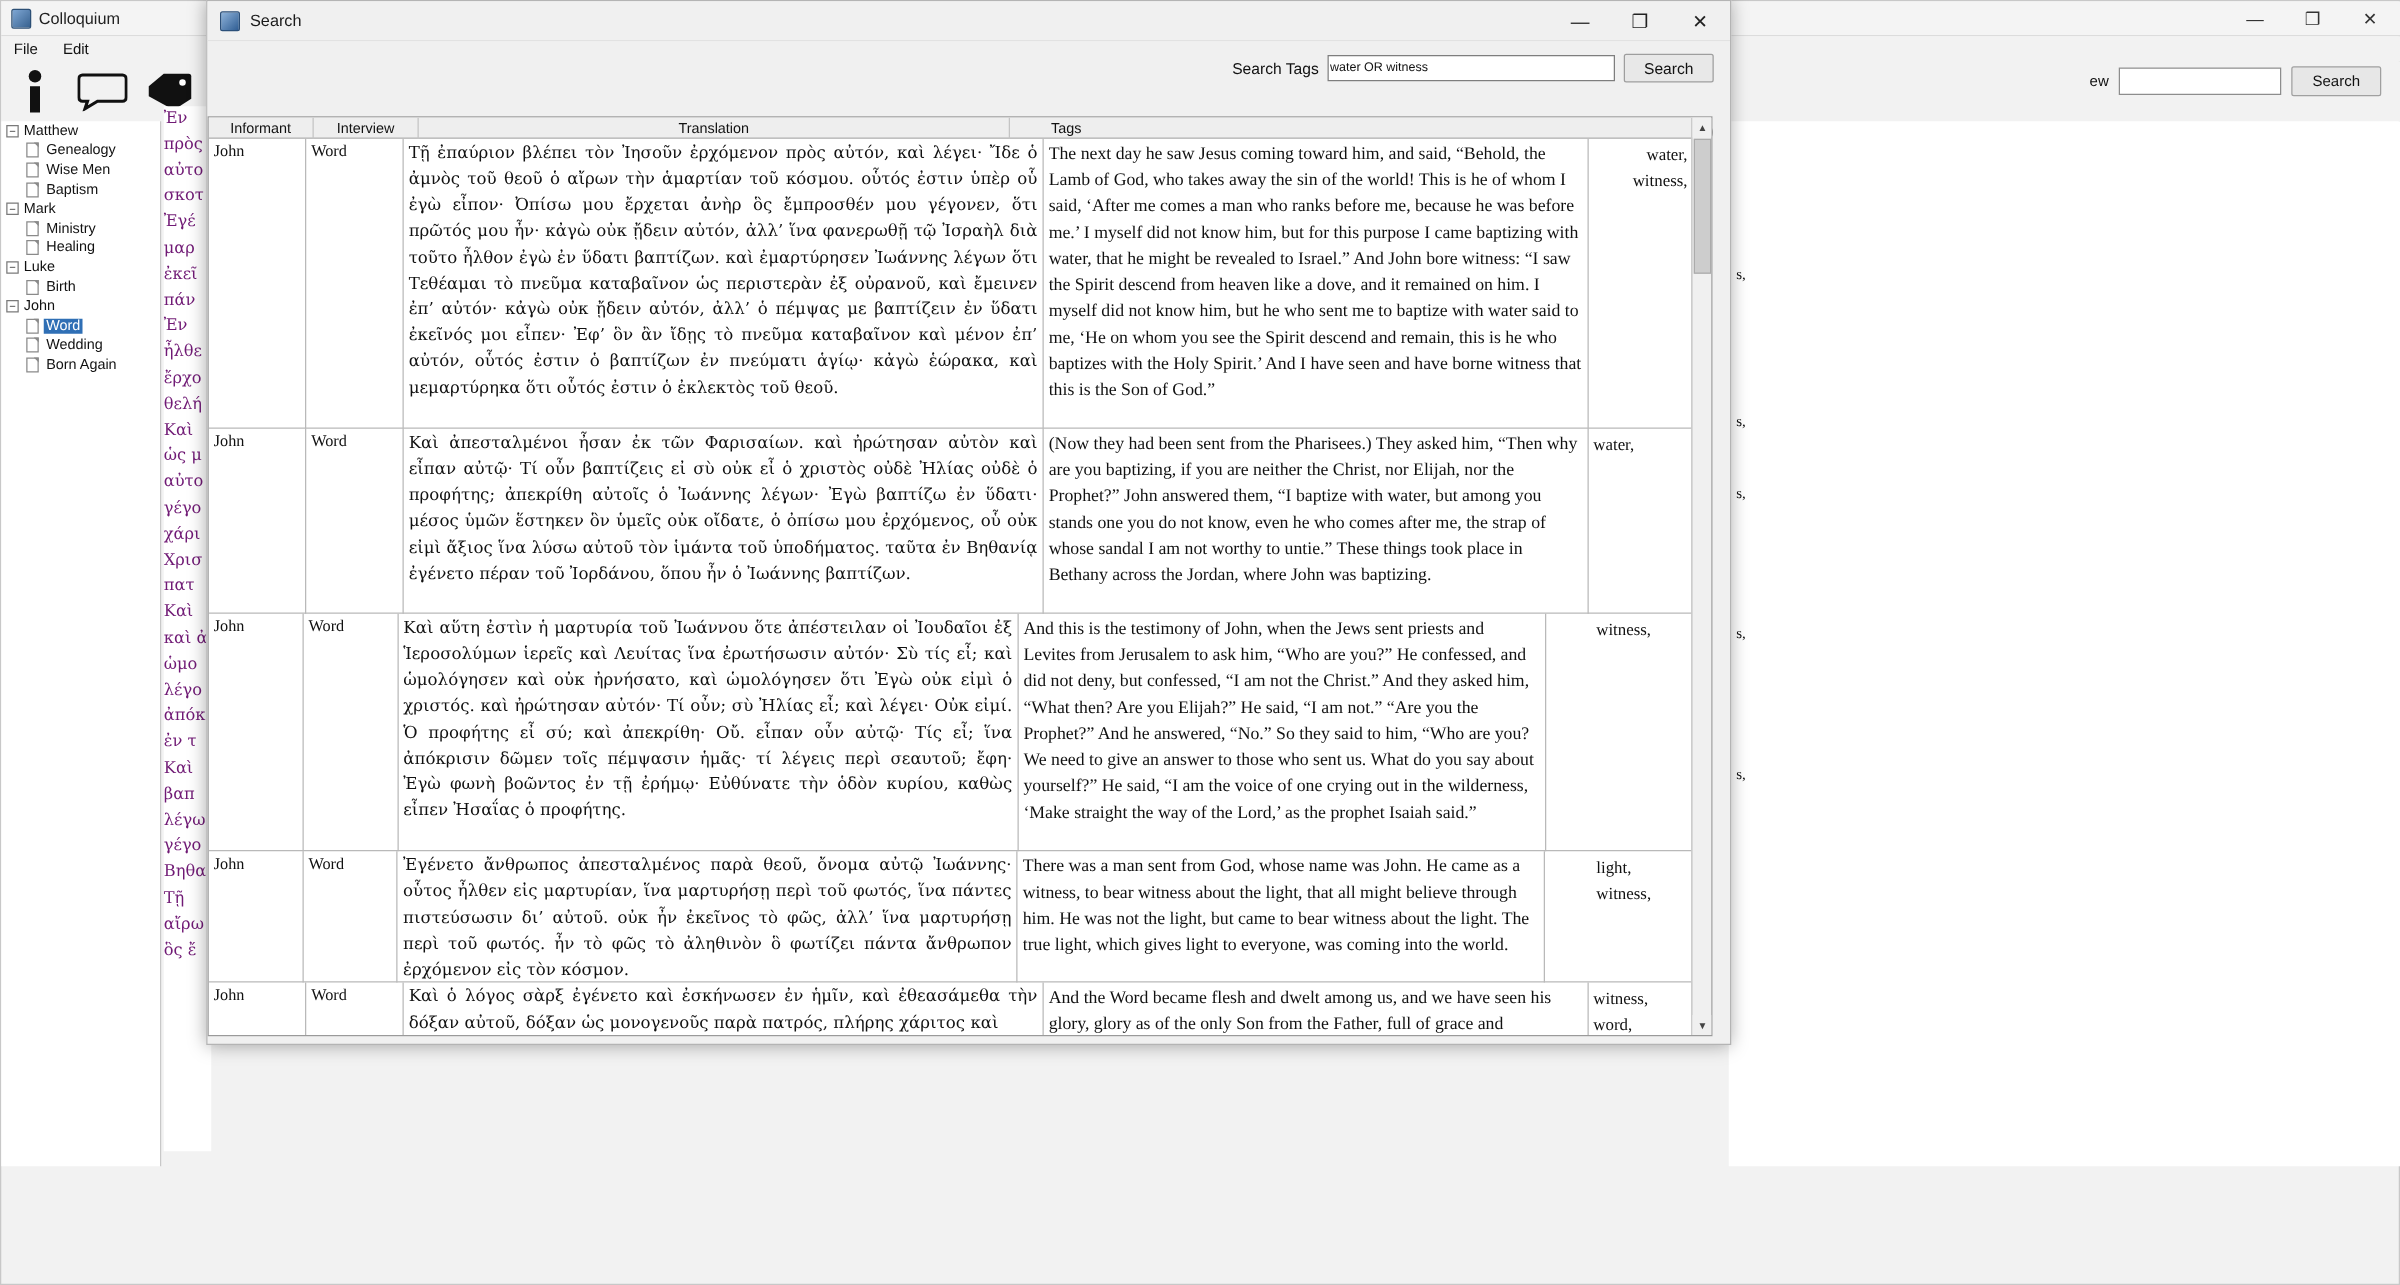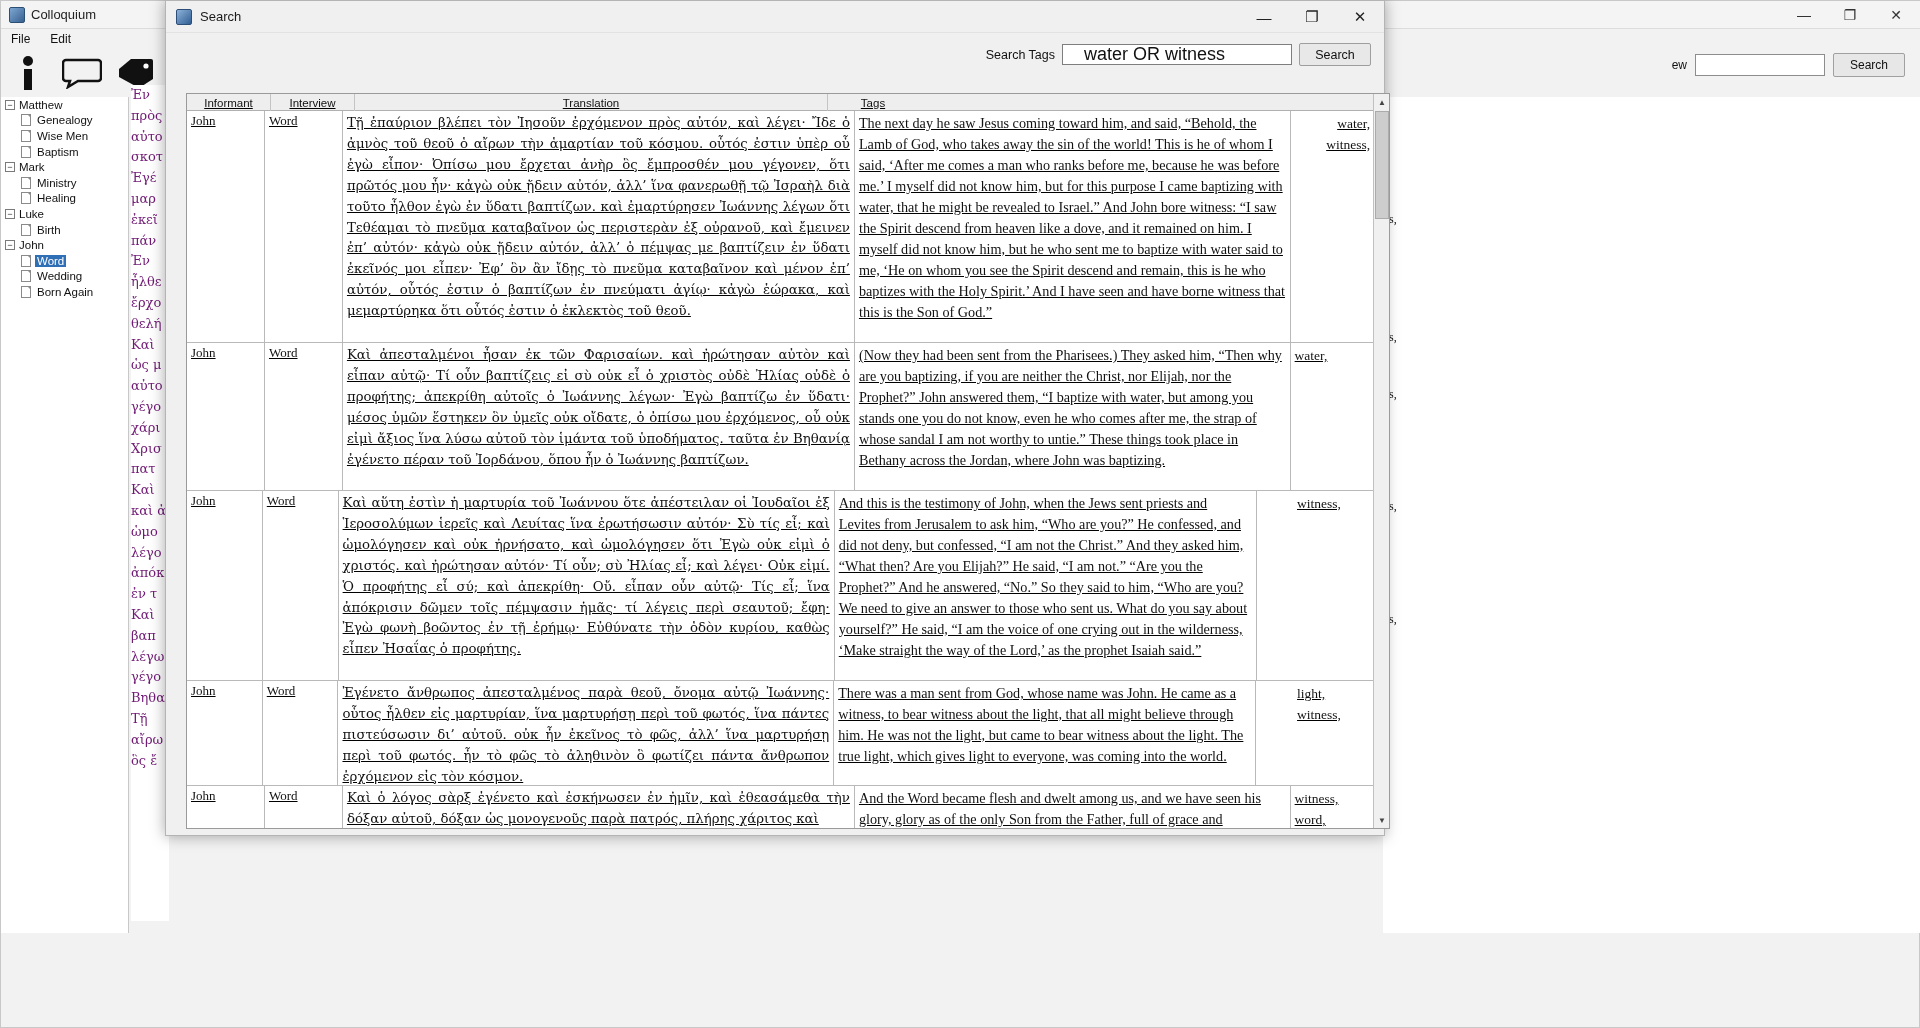--- a/index.html
+++ b/index.html
@@ -134,36 +134,36 @@
   .sw-searchbar {
     position: relative; height: 63px; background: #f0f0f0;
   }
   .sw-srch-row {
     position: absolute; right: 13px; top: 10px;
     display: flex; align-items: center; gap: 7px;
   }
   .sw-srch-label { font-size: 12.5px; color: #111; }
   .sw-srch-input {
     width: 230px; height: 21px; border: 1px solid #7e7e7e; background: #fff;
-    font-size: 18px; padding: 0 21px; color: #111;
+    font-size: 10px; padding: 0 1px; color: #111;
     font-family: "Liberation Sans", sans-serif;
   }
   .sw-srch-btn {
     height: 23px; min-width: 72px; padding: 0 12px;
     border: 1px solid #9e9e9e; background: #e8e8e8; color: #111; font-size: 12.5px;
     border-radius: 2px;
   }
   .sw-hint {
     position: absolute; right: 13px; top: 67px; font-size: 11.5px; color: #111;
   }
 
   
   .sw-table-wrap {
-    position: absolute; left: 20px; top: 92px; width: 1204px; height: 736px;
-    background: #fff; border: 1px solid #9a9a9a; overflow: hidden; text-decoration: underline;
+    position: absolute; left: 0; top: 92px; width: 1204px; height: 736px;
+    background: #fff; border: 1px solid #9a9a9a; overflow: hidden;
   }
   .sw-thead {
     display: flex; height: 17px; background: #eeeeee;
     border-bottom: 1px solid #b0b0b0; font-size: 11.5px; color: #111;
   }
   .sw-th {
     display: flex; align-items: center; justify-content: center;
     border-right: 1px solid #c4c4c4; height: 17px; overflow: hidden;
   }
   .col-informant { width: 84px; }

